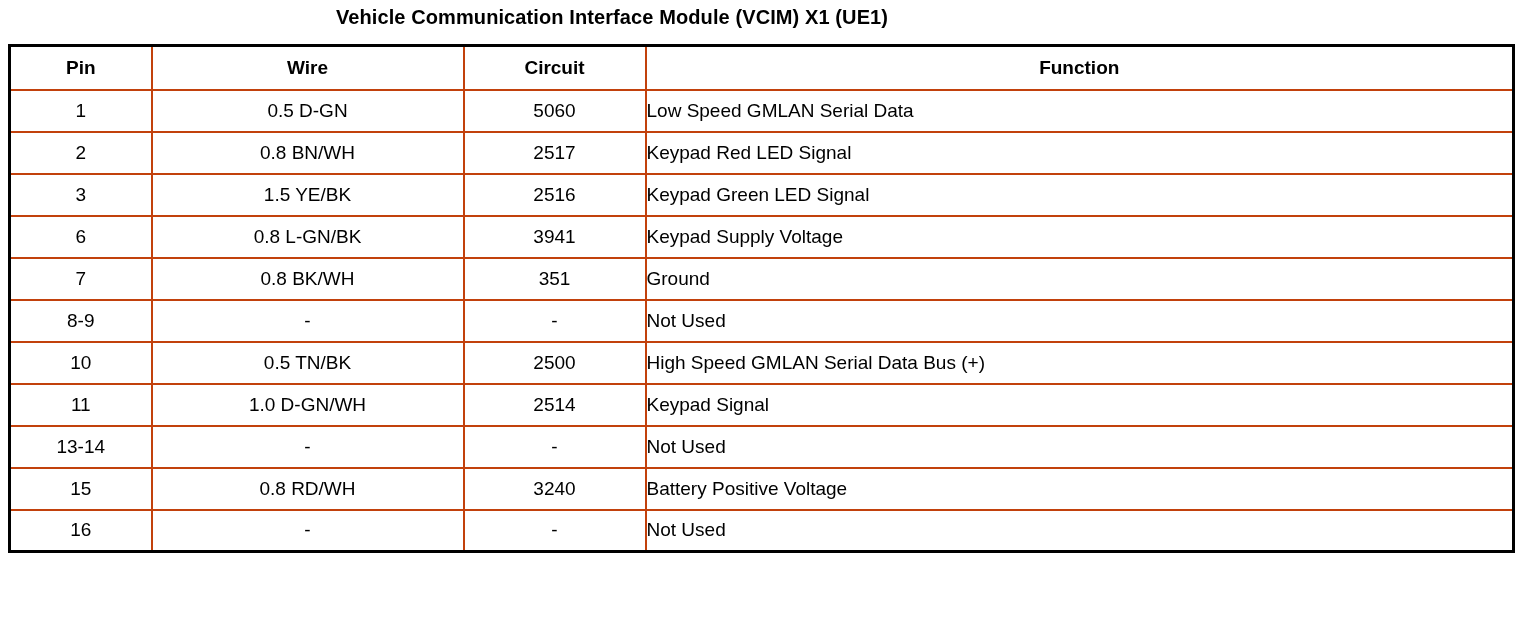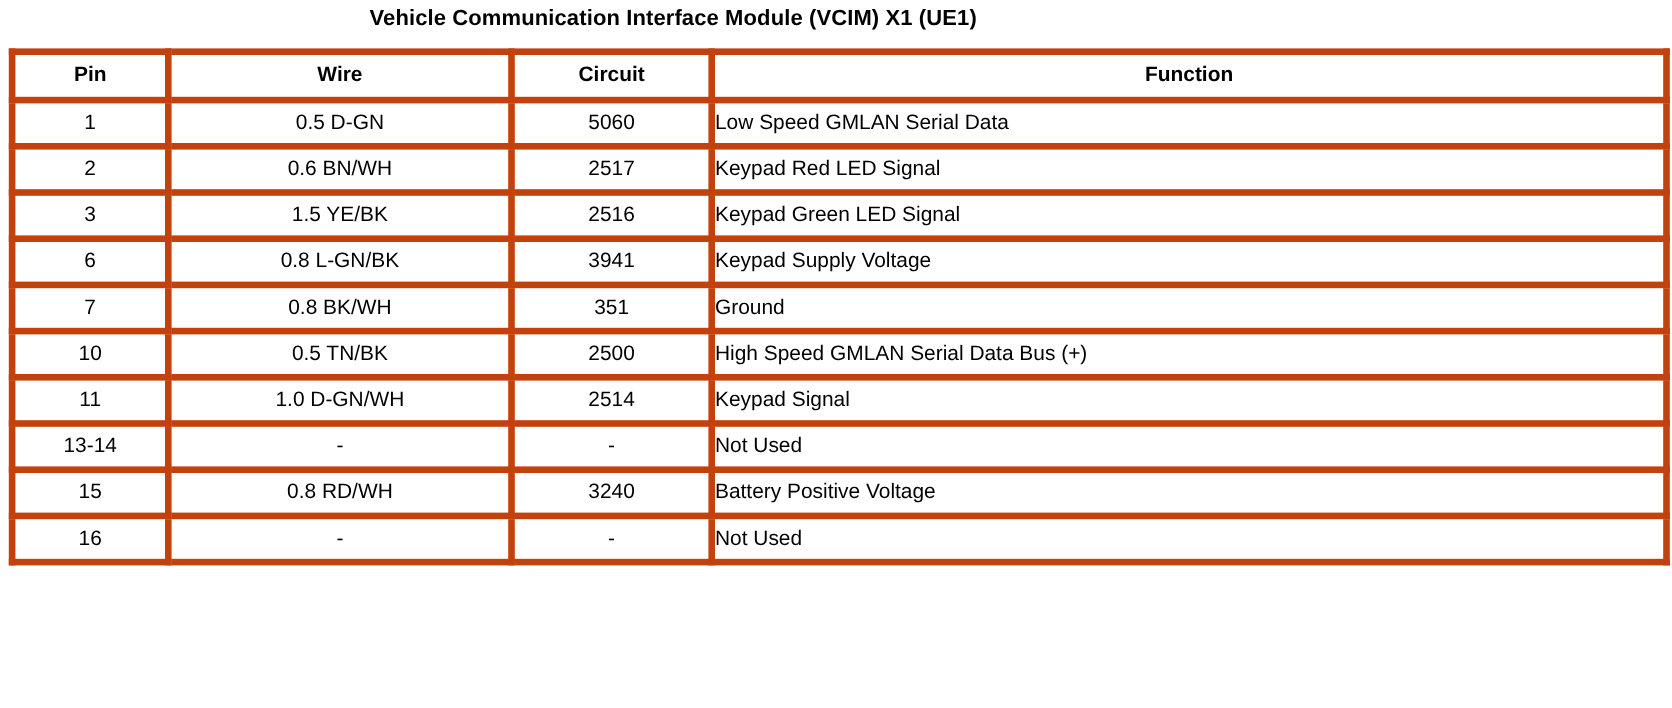--- a/index.html
+++ b/index.html
@@ -39,21 +39,21 @@
     table-layout: fixed;
     width: 1504px;
     border: 3px solid #000;
   }
   table.pinout col.c-pin    { width: 142px; }
   table.pinout col.c-wire   { width: 312px; }
   table.pinout col.c-circ   { width: 182px; }
   table.pinout col.c-func   { width: 868px; }
 
   table.pinout th, table.pinout td {
-    border: 6px solid #c2410c;
+    border: 2px solid #c2410c;
     height: 42px;
     font-size: 19px;
     padding: 0 6px;
     box-sizing: border-box;
     vertical-align: middle;
   }
   table.pinout th {
     font-weight: bold;
     text-align: center;
     height: 44px;
@@ -91,41 +91,47 @@
       </thead>
       <tbody id="table-body">
           <tr>
             <td class="center">1</td>
             <td class="center">0.5 D-GN</td>
             <td class="center">5060</td>
             <td class="left">Low Speed GMLAN Serial Data</td>
           </tr>
           <tr>
             <td class="center">2</td>
-            <td class="center">0.6 BN/WH</td>
+            <td class="center">0.8 BN/WH</td>
             <td class="center">2517</td>
             <td class="left">Keypad Red LED Signal</td>
           </tr>
           <tr>
             <td class="center">3</td>
             <td class="center">1.5 YE/BK</td>
             <td class="center">2516</td>
             <td class="left">Keypad Green LED Signal</td>
           </tr>
           <tr>
             <td class="center">6</td>
             <td class="center">0.8 L-GN/BK</td>
             <td class="center">3941</td>
             <td class="left">Keypad Supply Voltage</td>
           </tr>
           <tr>
             <td class="center">7</td>
             <td class="center">0.8 BK/WH</td>
             <td class="center">351</td>
             <td class="left">Ground</td>
+          </tr>
+          <tr>
+            <td class="center">8-9</td>
+            <td class="center">-</td>
+            <td class="center">-</td>
+            <td class="left">Not Used</td>
           </tr>
           <tr>
             <td class="center">10</td>
             <td class="center">0.5 TN/BK</td>
             <td class="center">2500</td>
             <td class="left">High Speed GMLAN Serial Data Bus (+)</td>
           </tr>
           <tr>
             <td class="center">11</td>
             <td class="center">1.0 D-GN/WH</td>

